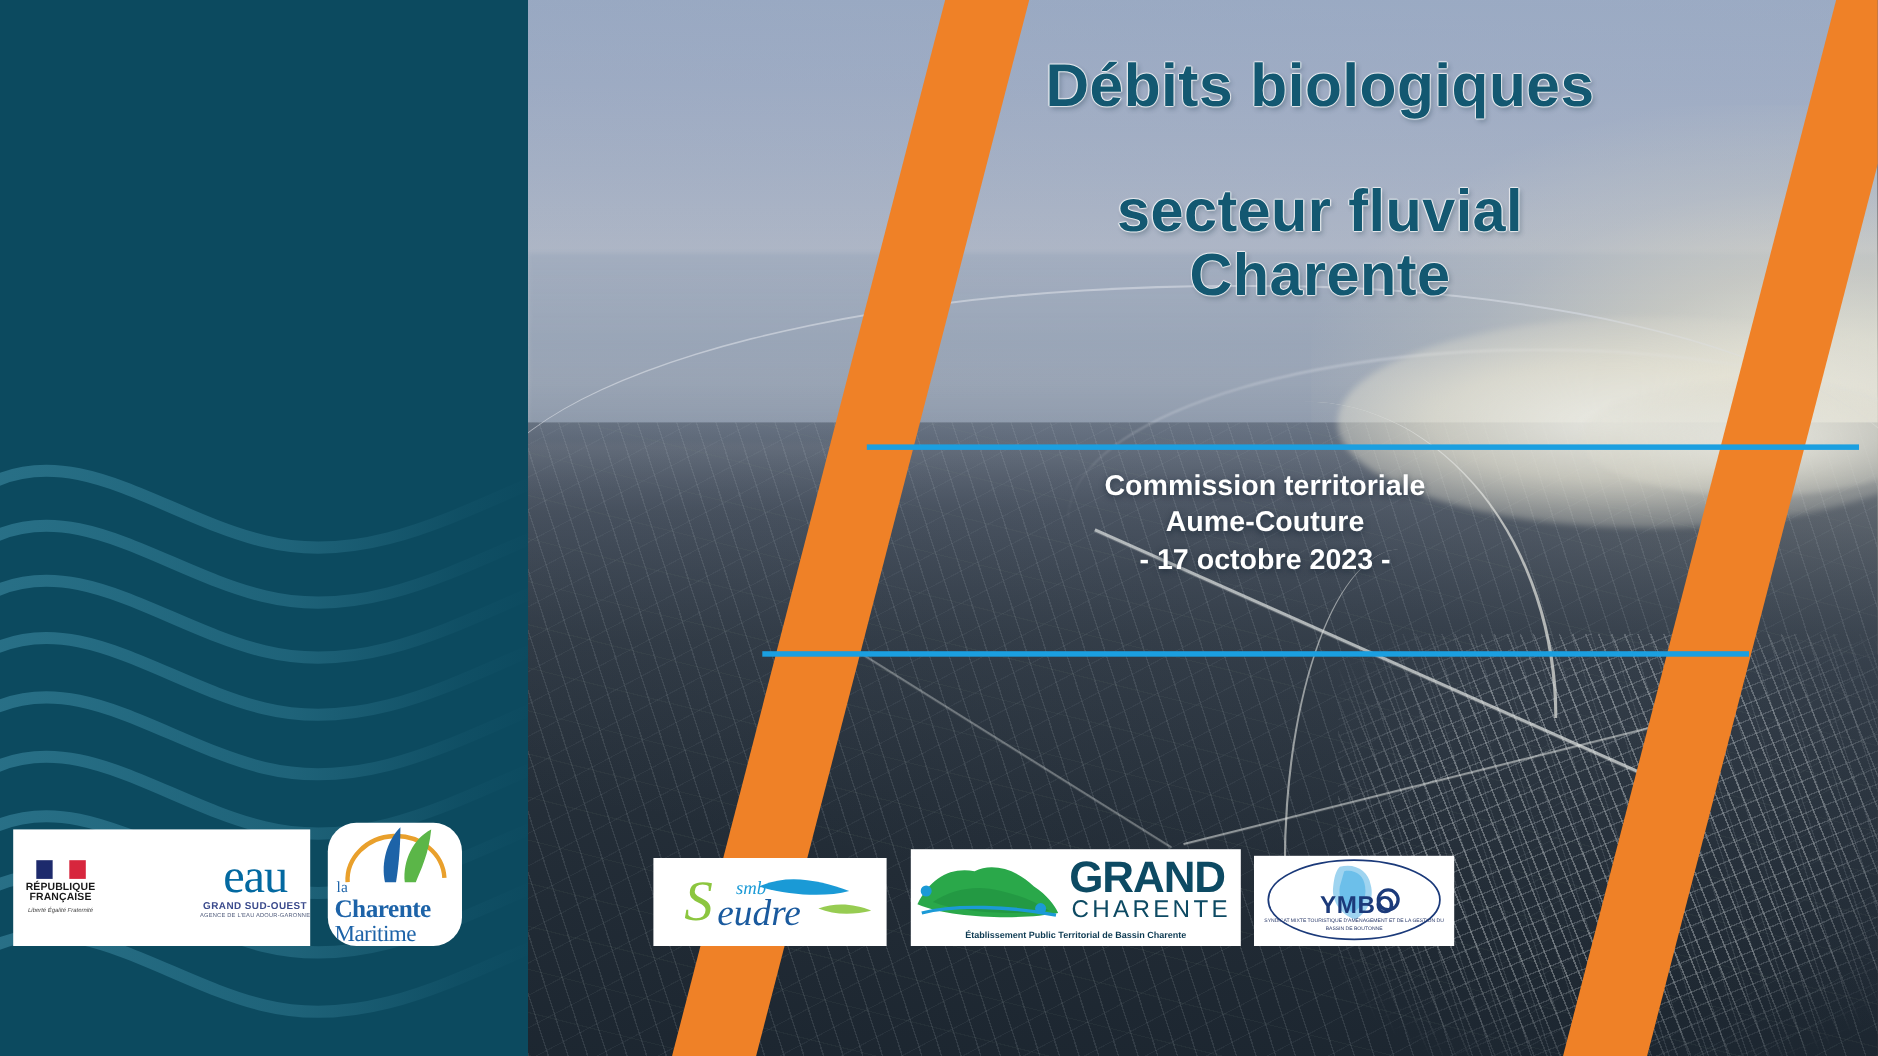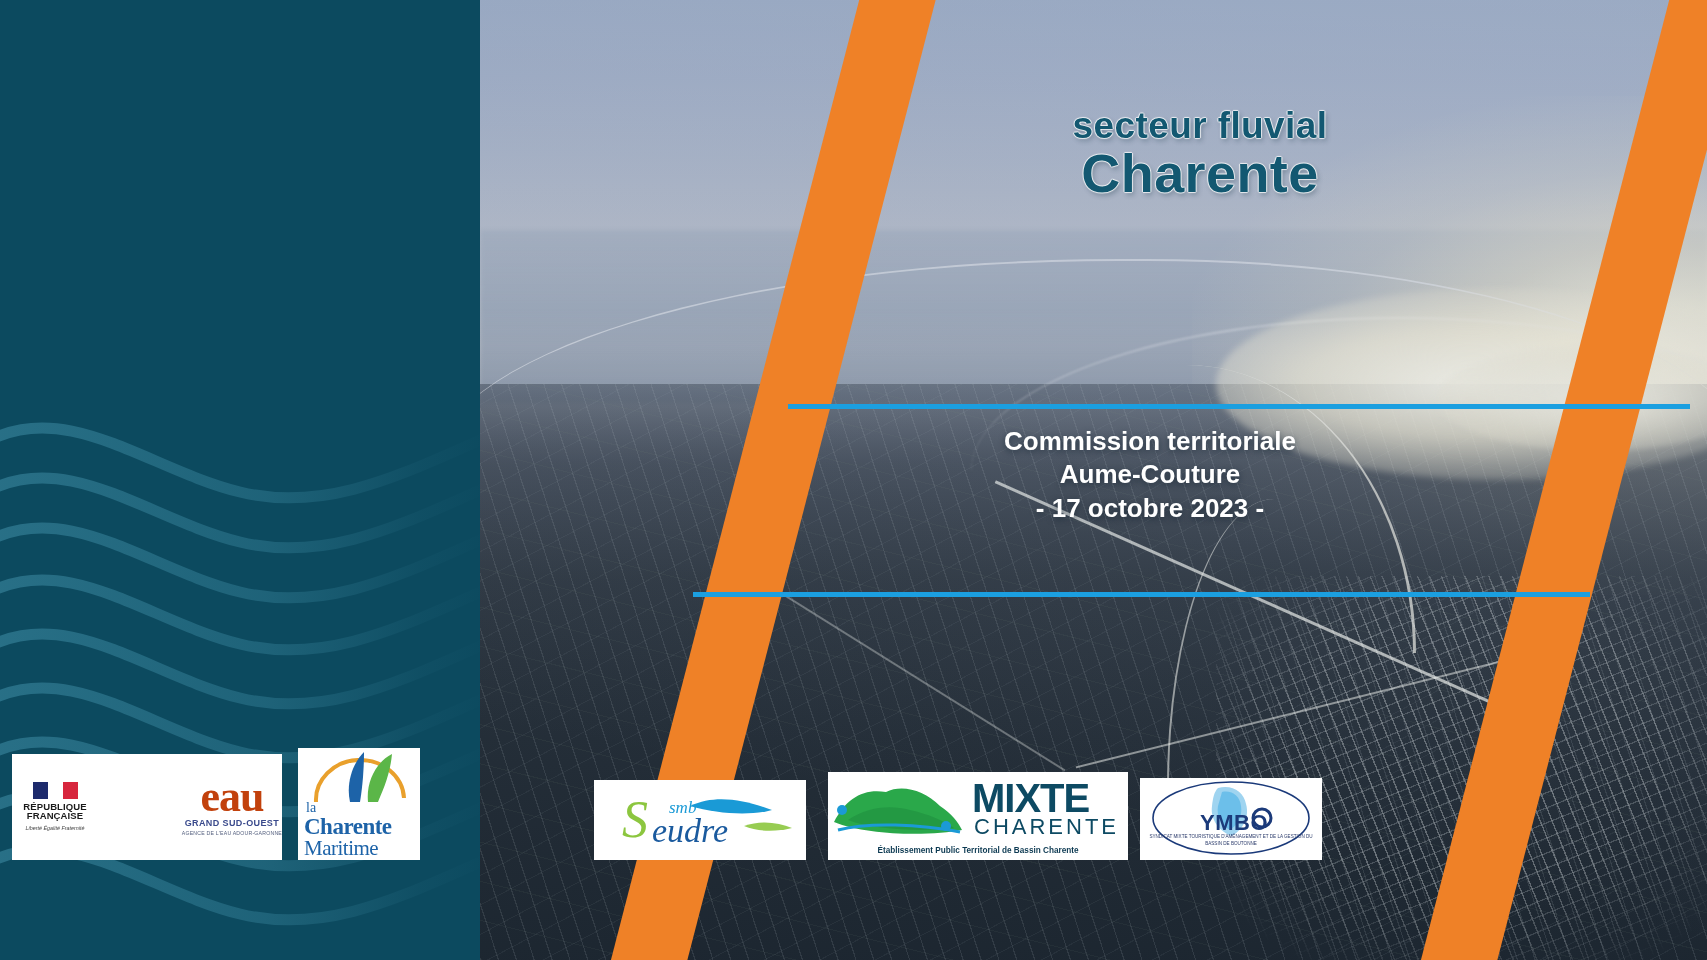--- a/index.html
+++ b/index.html
@@ -148,21 +148,21 @@
     text-shadow:
       0 0 1px rgba(255,255,255,.95),
       1px 0 1px rgba(255,255,255,.75),
       -1px 0 1px rgba(255,255,255,.75),
       0 1px 1px rgba(255,255,255,.75),
       0 -1px 1px rgba(255,255,255,.75),
       2px 3px 5px rgba(20,50,65,.30);
   }
   .t1{font-size:55px;}
   .t-gap{height:58px;}
-  .t2{font-size:37px;}
+  .t2{font-size:54px;}
   .t3{font-size:54px;}
 
   
   .rule{
     position:absolute;height:5px;background:#1b9fe0;z-index:5;
   }
   .rule-top{left:788px;top:404px;width:902px;}
   .rule-bottom{left:693px;top:592px;width:897px;}
 
   .subtitle{
@@ -183,26 +183,26 @@
   .rf-block{
     display:flex;flex-direction:column;align-items:center;
     width:86px;line-height:1.0;
   }
   .rf-flag{display:flex;height:17px;margin-bottom:3px;}
   .rf-flag i{display:block;width:15px;height:17px;}
   .rf-b{background:#1d2a6c;}.rf-w{background:#fff;}.rf-r{background:#d7263d;}
   .rf-txt{font-size:9.5px;font-weight:bold;color:#1a1a1a;letter-spacing:.1px;text-align:center;}
   .rf-sub{font-size:5.4px;color:#444;font-style:italic;margin-top:3px;line-height:1.5;text-align:center;}
   .eau-block{display:flex;flex-direction:column;align-items:center;margin-left:6px;}
-  .eau-word{font-family:"Liberation Serif",serif;font-size:44px;font-weight:bold;color:#c2410c;line-height:.88;letter-spacing:-1px;}
+  .eau-word{font-family:"Liberation Serif",serif;font-size:44px;font-weight:normal;color:#0369a1;line-height:.88;letter-spacing:-1px;}
   .eau-s1{font-size:9px;font-weight:bold;color:#3a4a8c;letter-spacing:.4px;margin-top:1px;}
   .eau-s2{font-size:5.2px;color:#55607f;letter-spacing:.2px;margin-top:2px;}
 
   
-  .logo-cm{left:298px;top:748px;width:122px;height:112px;}
+  .logo-cm{left:298px;top:748px;width:122px;height:112px;border-radius:26px;}
   .cm-in{position:relative;width:122px;height:112px;}
   .cm-txt1{position:absolute;left:8px;top:52px;font-size:14px;color:#1d63a8;font-family:"Liberation Serif",serif;}
   .cm-txt2{position:absolute;left:6px;top:66px;font-size:23px;font-weight:bold;color:#1d63a8;font-family:"Liberation Serif",serif;letter-spacing:-.5px;}
   .cm-txt3{position:absolute;left:6px;top:88px;font-size:21px;font-weight:normal;color:#1d63a8;font-family:"Liberation Serif",serif;letter-spacing:-.5px;}
 
   
   .logo-seudre{left:594px;top:780px;width:212px;height:80px;}
   .seudre-in{position:relative;width:212px;height:80px;}
   .sd-s{position:absolute;left:28px;top:14px;font-family:"Liberation Serif",serif;font-size:52px;color:#8cc63f;font-style:italic;line-height:1;}
   .sd-rest{position:absolute;left:58px;top:34px;font-family:"Liberation Serif",serif;font-size:34px;color:#1a5a9e;font-style:italic;line-height:1;}
@@ -266,20 +266,21 @@
         <path d="M-10,808 C70,768 150,838 240,860 C330,882 410,838 490,804"></path>
         <path d="M-10,862 C70,822 150,892 240,914 C330,936 410,892 490,858"></path>
       </g>
     </svg>
   </div>
 
   <div class="stripe stripe-left"></div>
   <div class="stripe stripe-right"></div>
 
   <div class="title-block">
+    <div class="title-line t1">Débits biologiques</div>
     <div class="t-gap"></div>
     <div class="title-line t2">secteur fluvial</div>
     <div class="title-line t3">Charente</div>
   </div>
 
   <div class="rule rule-top"></div>
   <div class="subtitle">
     <div>Commission territoriale</div>
     <div>Aume-Couture</div>
     <div>- 17 octobre 2023 -</div>
@@ -335,21 +336,21 @@
     <div class="eptb-in">
       <svg width="140" height="70" viewBox="0 0 140 70">
         <path d="M6,50 C18,26 36,16 58,20 C74,12 96,18 112,34 C124,42 130,50 134,58
                  C104,64 40,64 6,50 Z" fill="#2aa84a"></path>
         <path d="M20,48 C38,36 60,32 82,38 C100,42 114,48 126,56
                  C96,60 46,58 20,48 Z" fill="#1d8c3e" opacity="0.55"></path>
         <path d="M10,58 C40,50 92,52 132,60" stroke="#1b9ad6" stroke-width="3" fill="none"></path>
         <circle cx="14" cy="38" r="5" fill="#1b9ad6"></circle>
         <circle cx="118" cy="54" r="5" fill="#1b9ad6"></circle>
       </svg>
-      <div class="eptb-word">MIXTE</div>
+      <div class="eptb-word">GRAND</div>
       <div class="eptb-ch">CHARENTE</div>
       <div class="eptb-sub">Établissement Public Territorial de Bassin Charente</div>
     </div>
   </div>
 
   <div class="logo logo-ymbo">
     <div class="ymbo-in">
       <svg width="182" height="82" viewBox="0 0 182 82">
         <ellipse cx="91" cy="40" rx="78" ry="36" fill="none" stroke="#1b3a7a" stroke-width="1.6"></ellipse>
         <path d="M78,10 C92,6 104,14 106,26 C110,40 102,52 92,58

